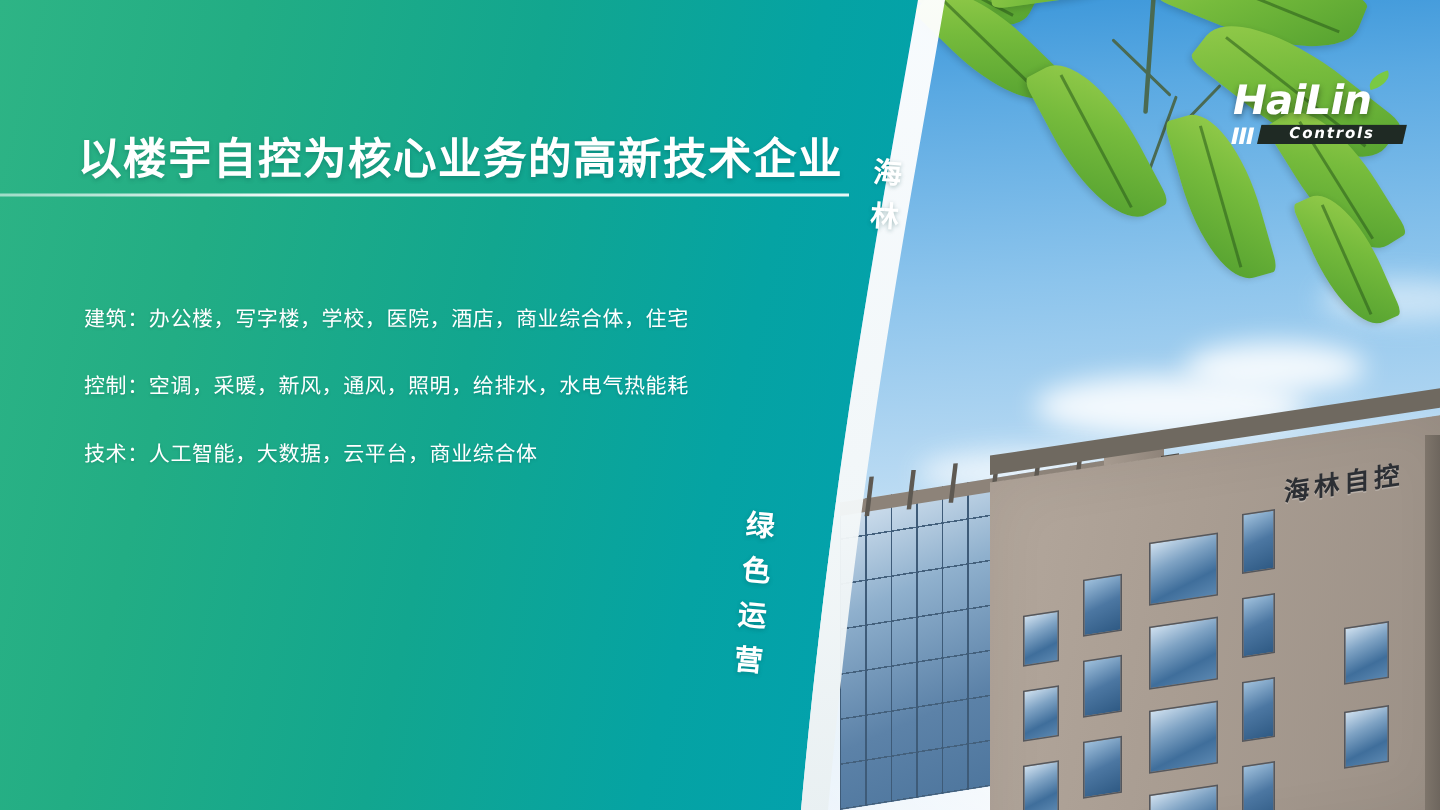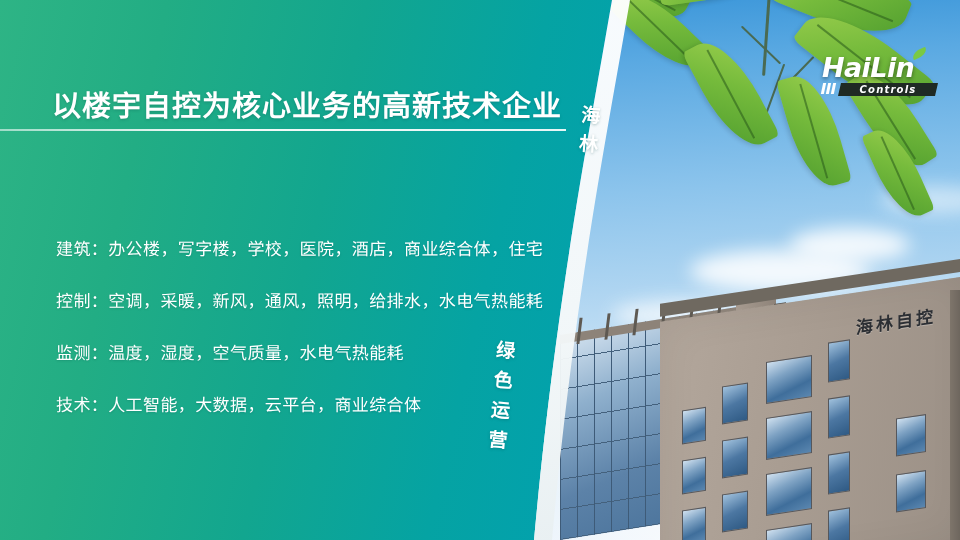--- a/index.html
+++ b/index.html
@@ -101,24 +101,23 @@
     font-size:29px;font-weight:700;color:#ffffff;letter-spacing:1px;
     text-shadow:0 1px 3px rgba(0,60,60,.25);white-space:nowrap;
   }
   .rule{
     position:absolute;left:0;top:129px;width:566px;height:2px;
     background:linear-gradient(90deg,rgba(255,255,255,.55) 0%,rgba(255,255,255,.95) 35%,rgba(255,255,255,.9) 100%);
   }
   .bullets{position:absolute;left:56px;top:206px;width:480px;}
   .bullet{
     font-family:"DejaVu Sans","Liberation Sans",sans-serif;
-    font-size:17px;color:#ffffff;line-height:1;margin-bottom:31px;
+    font-size:14px;color:#ffffff;line-height:1;margin-bottom:31px;
     letter-spacing:.4px;white-space:nowrap;
     text-shadow:0 1px 2px rgba(0,70,70,.22);
-    margin-top:35px;
   }
 
   
   .vtext{
     position:absolute;
     font-family:"DejaVu Sans","Liberation Sans",sans-serif;
     color:#ffffff;font-weight:700;
     writing-mode:vertical-rl;text-orientation:upright;
     text-shadow:0 1px 3px rgba(0,70,70,.3);
   }
@@ -132,21 +131,21 @@
     font-family:"DejaVu Sans","Liberation Sans",sans-serif;
     font-size:27px;font-weight:700;font-style:italic;color:#ffffff;
     letter-spacing:-.6px;line-height:1;
     text-shadow:0 2px 4px rgba(0,0,0,.42);
   }
   .logo-leaf{
     position:absolute;right:11px;top:-5px;width:15px;height:9px;
     background:#7ac943;border-radius:88% 6% 88% 6%;transform:rotate(-18deg);
   }
   .logo-bar{
-    display:flex;align-items:flex-start;margin-top:2px;height:13px;
+    display:flex;align-items:flex-end;margin-top:2px;height:13px;
   }
   .logo-ticks{display:flex;gap:2px;margin-right:3px;}
   .logo-ticks i{display:block;width:3px;height:11px;background:#ffffff;transform:skewX(-12deg);}
   .logo-sub{
     flex:1;background:#1f2a24;color:#ffffff;
     font-family:"DejaVu Sans","Liberation Sans",sans-serif;
     font-size:10px;font-weight:700;font-style:italic;letter-spacing:1.2px;
     text-align:center;line-height:13px;height:13px;
     clip-path:polygon(3px 0,100% 0,calc(100% - 3px) 100%,0 100%);
   }
@@ -224,21 +223,20 @@
 
   <div class="panel"></div>
   <div class="panel-edge"></div>
 
   <div class="title">以楼宇自控为核心业务的高新技术企业</div>
   <div class="rule"></div>
 
   <div class="bullets">
     <div class="bullet">建筑：办公楼，写字楼，学校，医院，酒店，商业综合体，住宅</div>
     <div class="bullet">控制：空调，采暖，新风，通风，照明，给排水，水电气热能耗</div>
-    <div class="bullet">监测：温度，湿度，空气质量，水电气热能耗</div>
     <div class="bullet">技术：人工智能，大数据，云平台，商业综合体</div>
   </div>
 
   <div class="vtext vtext-top">海林</div>
   <div class="vtext vtext-bot">绿色运营</div>
 
   <div class="logo">
     <div class="logo-word">
       <span>HaiLin</span>
       <span class="logo-leaf"></span>

